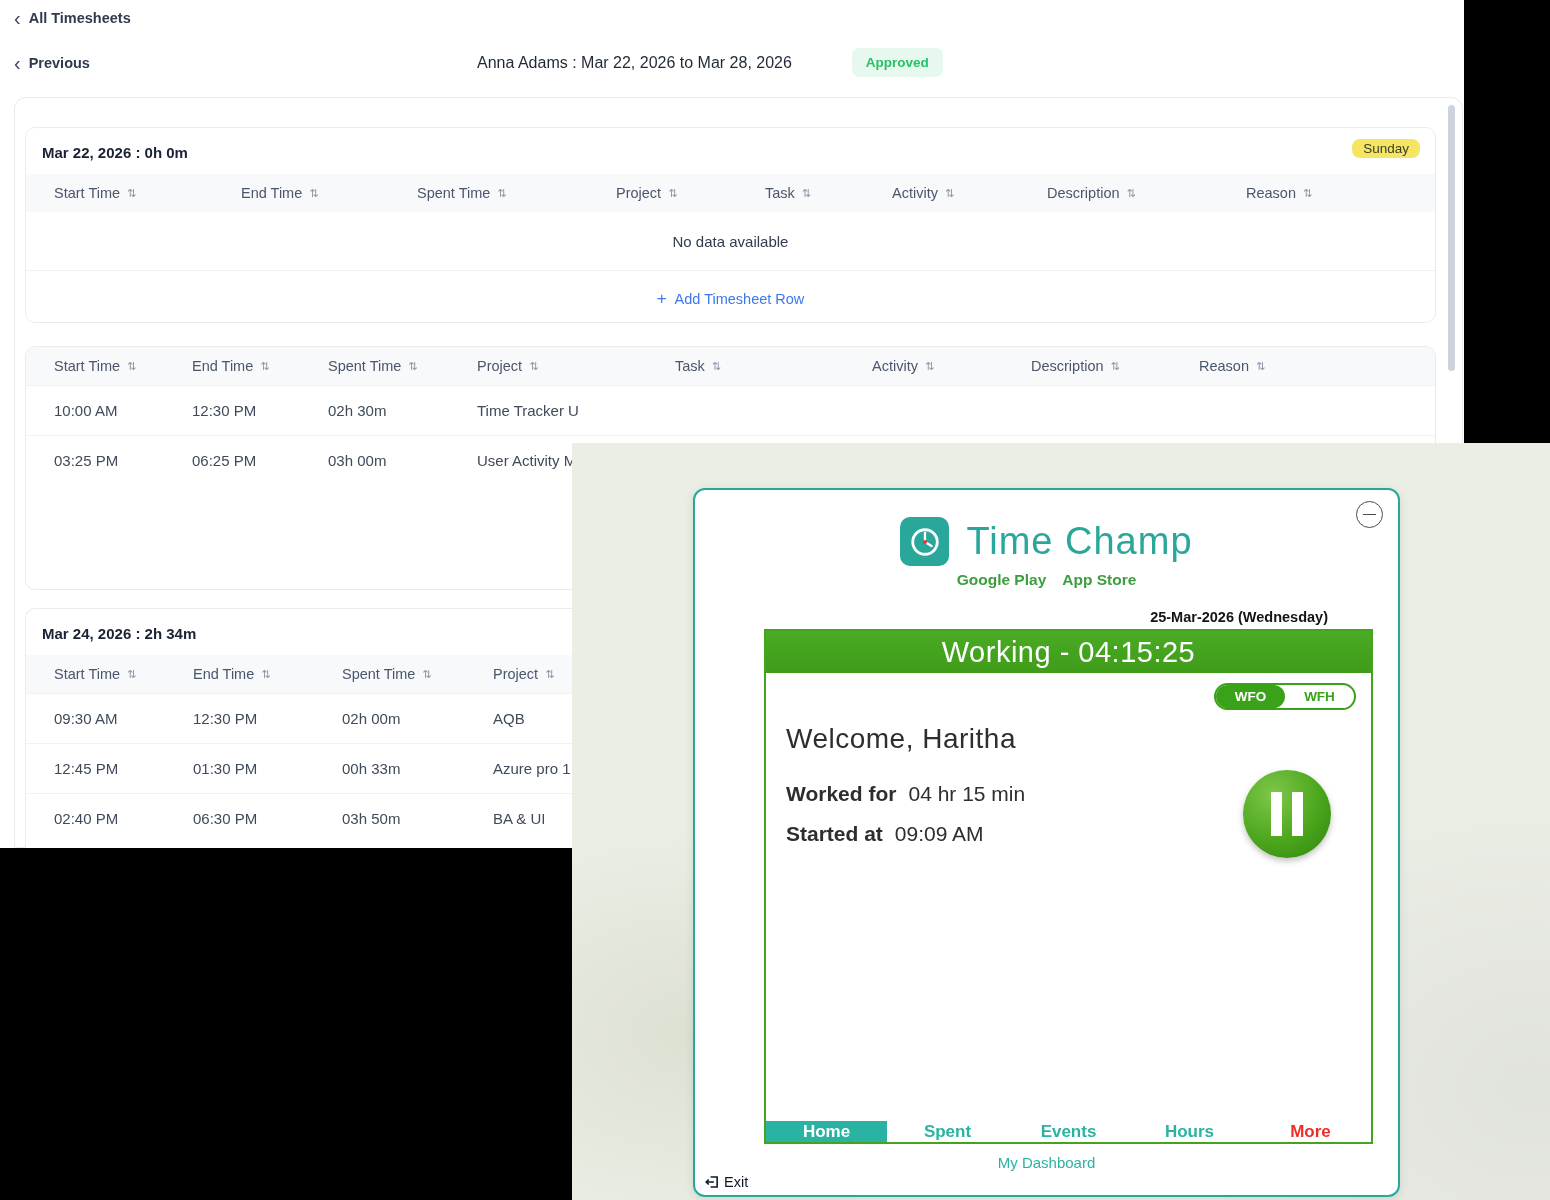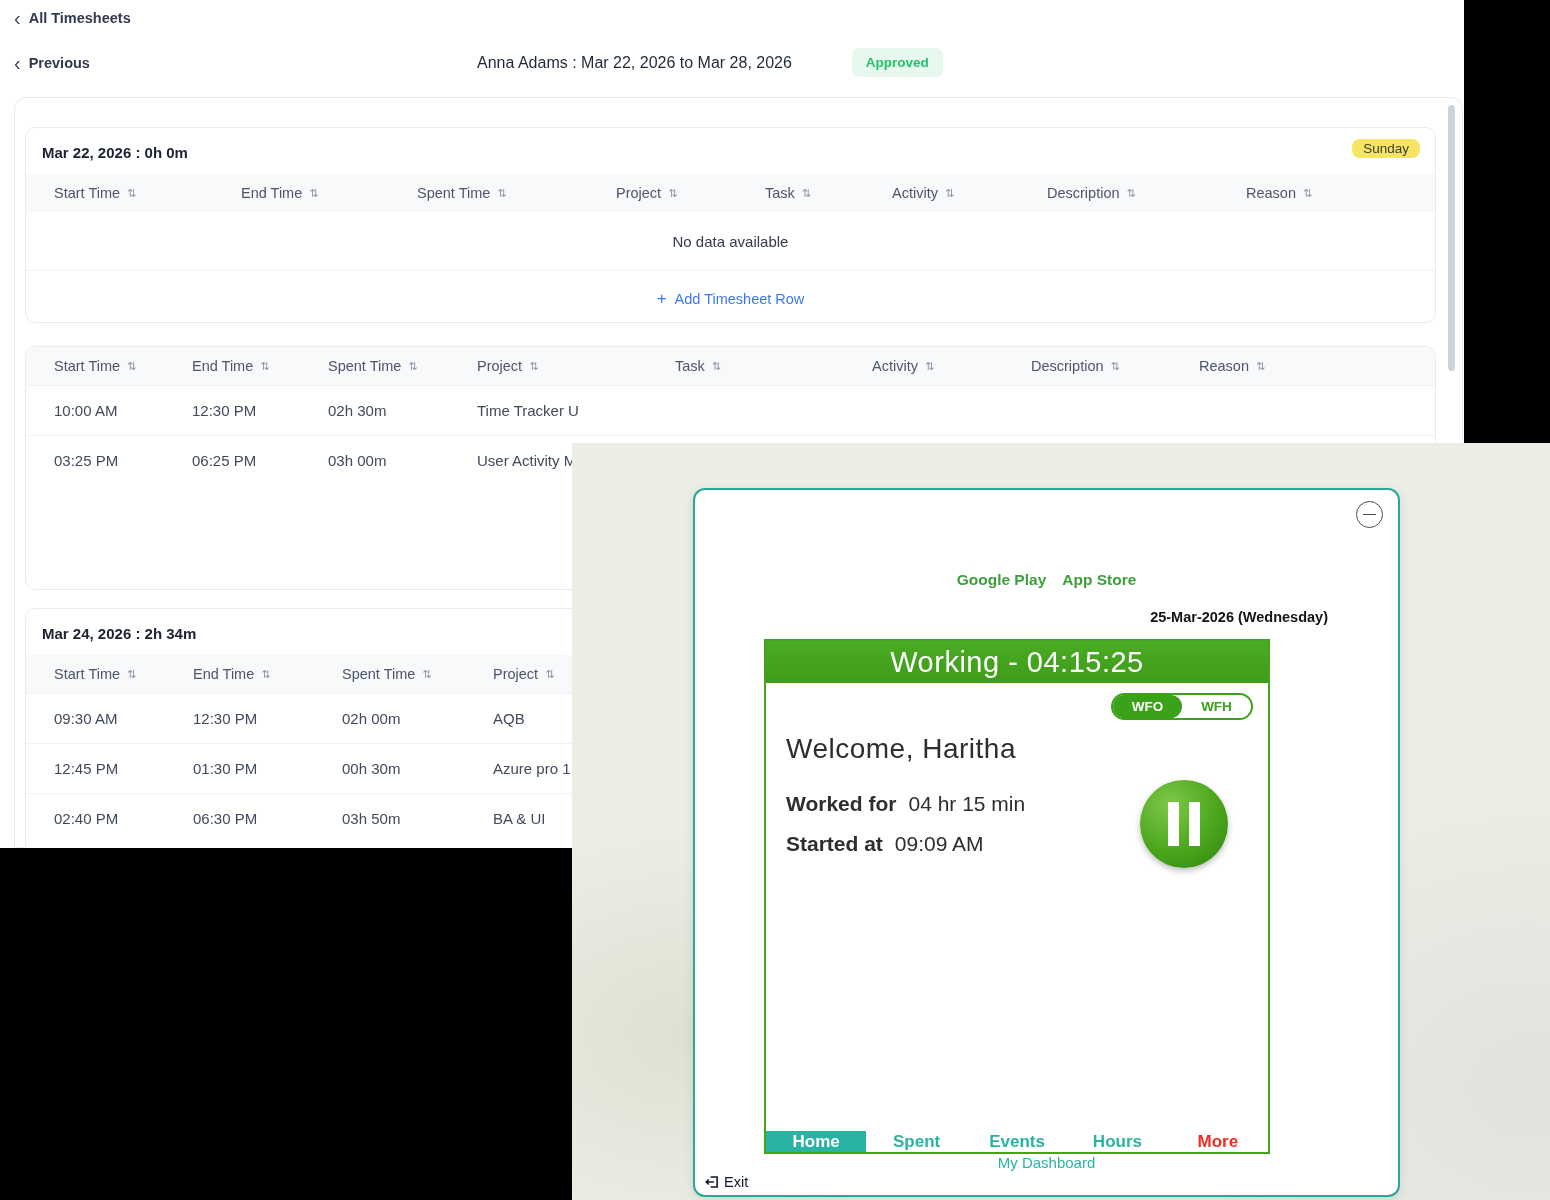--- a/index.html
+++ b/index.html
@@ -75,21 +75,21 @@
            align-items:center; gap:17px; }
   .logo { width:49px; height:49px; background:#2aa79b; border-radius:10px;
           display:flex; align-items:center; justify-content:center; }
   .app-name { font-size:38px; color:#2aa79b; letter-spacing:1px; font-weight:400; }
   .stores { position:absolute; left:0; top:81px; width:100%; display:flex; justify-content:center; gap:16px;
             font-size:15.5px; font-weight:700; color:#3d9e3d; }
   .stores span { cursor:pointer; }
 
   .wdate { position:absolute; right:70px; top:119px; font-size:14.5px; font-weight:600; color:#141414; }
 
-  .inner { position:absolute; left:69px; top:149px; width:506px; height:515px;
+  .inner { position:absolute; left:69px; top:139px; width:609px; height:515px;
            border:2px solid #45a31e; background:#fff; }
   .banner { height:42px; background:linear-gradient(#4aab24,#3f9c19); display:flex; align-items:center;
             justify-content:center; color:#fff; font-size:29px; letter-spacing:0.5px; }
   .toggle { position:absolute; right:15px; top:52px; width:142px; height:27px; border:2px solid #3aa218;
             border-radius:15px; display:flex; overflow:hidden; background:#fff; cursor:pointer; }
   .toggle .opt { flex:1; display:flex; align-items:center; justify-content:center;
                  font-size:13.5px; font-weight:700; }
   .toggle .on  { background:#3aa218; color:#fff; border-radius:0 13px 13px 0; }
   .toggle .off { color:#3aa218; }
 
@@ -291,21 +291,21 @@
         <div class="cell">AQB</div>
         <div class="cell"></div>
           <div class="cell"></div>
           <div class="cell"></div>
           <div class="cell"></div>
           <div class="cell"></div>
       </div>
       <div class="grid trow t3">
         <div class="cell">12:45 PM</div>
         <div class="cell">01:30 PM</div>
-        <div class="cell">00h 30m</div>
+        <div class="cell">00h 33m</div>
         <div class="cell">Azure pro 1</div>
         <div class="cell"></div>
           <div class="cell"></div>
           <div class="cell"></div>
           <div class="cell"></div>
           <div class="cell"></div>
       </div>
       <div class="grid trow t3">
         <div class="cell">02:40 PM</div>
         <div class="cell">06:30 PM</div>
@@ -323,20 +323,31 @@
   </div>
 </div>
 
 <div class="desktop">
   <div class="widget">
 
     <div class="min-btn">
       <span class="dash"></span>
     </div>
 
+    <div class="brand">
+      <div class="logo">
+        <svg width="42" height="42" viewBox="0 0 48 48">
+          <circle cx="24" cy="24" r="14" fill="none" stroke="#ffffff" stroke-width="3.2"></circle>
+          <line x1="24" y1="24" x2="24" y2="13.5" stroke="#ffffff" stroke-width="2.6" stroke-linecap="round"></line>
+          <line x1="24" y1="24" x2="31.5" y2="28.5" stroke="#ffffff" stroke-width="2.6" stroke-linecap="round"></line>
+          <circle cx="24" cy="24" r="2.4" fill="#e53935"></circle>
+        </svg>
+      </div>
+      <span class="app-name">Time Champ</span>
+    </div>
 
     <div class="stores">
       <span>Google Play</span>
       <span>App Store</span>
     </div>
 
     <div class="wdate">25-Mar-2026 (Wednesday)</div>
 
     <div class="inner">
       <div class="banner">Working - 04:15:25</div>

